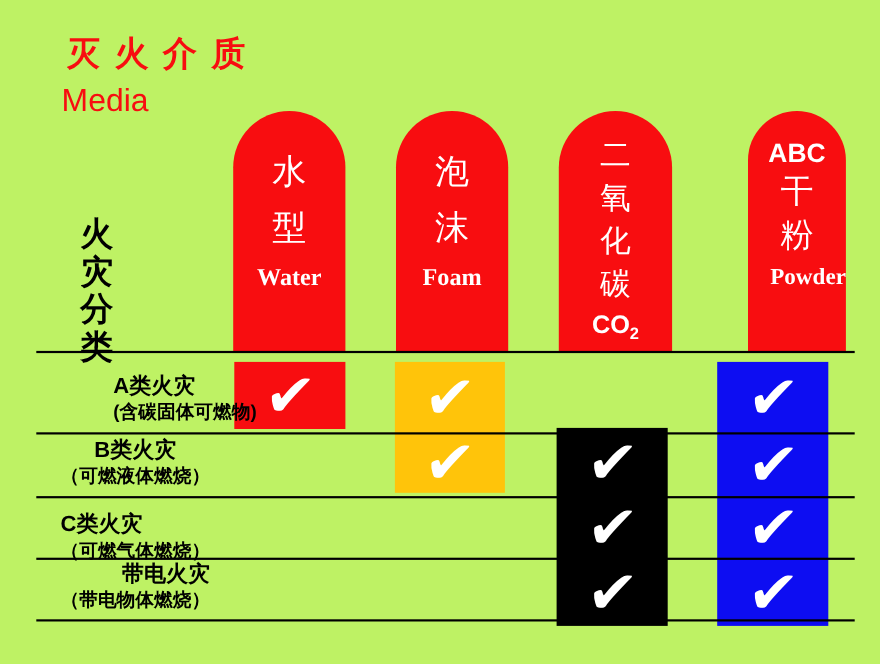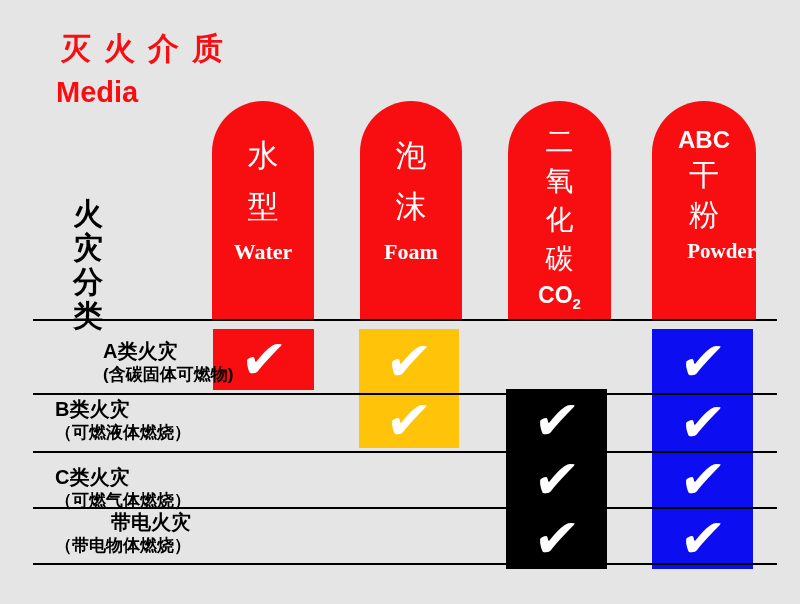--- a/index.html
+++ b/index.html
@@ -1,44 +1,44 @@
 <!DOCTYPE html>
 <html style="--red: #F80D10; --yellow: #FFC40A; --blue: #0D0DF2; --black: #000000; --check_white: #FFFFFF;"><head>
 <meta charset="utf-8">
 <style>
   html,body{margin:0;padding:0;background:#fff;}
   .slide{
-    position:relative;width:800px;height:604px;background:#e5e5e5;overflow:hidden;
+    position:relative;width:800px;height:604px;background:#bef264;overflow:hidden;
     font-family:"Liberation Sans",sans-serif;
   }
   
   .title-zh{
     position:absolute;left:60px;top:28px;
     font-family:"Liberation Serif",serif;font-size:31px;font-weight:600;
     letter-spacing:13px;color:var(--red);white-space:nowrap;
   }
   .title-en{
     position:absolute;left:56px;top:76px;
-    font-size:29px;font-weight:bold;color:var(--red);
+    font-size:29px;font-weight:normal;color:var(--red);
   }
   
   .vaxis{
     position:absolute;left:70px;top:197px;width:36px;
     font-family:"Liberation Serif",serif;font-size:30px;line-height:34px;
     font-weight:600;color:#000;text-align:center;word-break:break-all;
   }
   
   .pill{
     position:absolute;top:101px;height:219px;background:var(--red);
     border-radius:52px 52px 0 0;color:#fff;text-align:center;z-index:1;
   }
   .pill-water{left:212px;width:102px;}
   .pill-foam{left:360px;width:102px;}
   .pill-co2{left:508px;width:103px;}
-  .pill-powder{left:652px;width:104px;}
+  .pill-powder{left:680px;width:89px;}
   .pill .zh{display:block;font-family:"Liberation Serif",serif;}
   .pill-water .zh,.pill-foam .zh{font-size:31px;line-height:51px;}
   .pill-water .pad,.pill-foam .pad{padding-top:29px;}
   .pill-co2 .pad{padding-top:21px;}
   .pill-co2 .zh{font-size:28px;line-height:39px;}
   .pill-powder .pad{padding-top:24px;}
   .pill-powder .zh{font-size:30px;line-height:40px;}
   .pill .en{
     display:block;font-family:"Liberation Serif",serif;
     font-size:22px;font-weight:bold;margin-top:7px;
@@ -52,21 +52,21 @@
   .pill-powder .en{font-size:21px;margin-top:4px;text-align:right;}
   
   .hline{
     position:absolute;left:33px;width:744px;height:2px;background:#000;z-index:5;
   }
   .hl-0{top:319px;}.hl-1{top:393px;}.hl-2{top:451px;}.hl-3{top:507px;}.hl-4{top:563px;}
   
   .rowlab{position:absolute;left:55px;color:#000;font-weight:bold;z-index:3;}
   .rowlab .nm{display:block;font-size:20px;line-height:24px;}
   .rowlab .ds{display:block;font-size:17px;line-height:23px;}
-  .row-a{top:339px;margin-left:48px;}.row-b{top:397px;}.row-c{top:465px;}.row-d{top:510px;text-align:right;}
+  .row-a{top:339px;margin-left:48px;}.row-b{top:397px;text-align:center;}.row-c{top:465px;}.row-d{top:510px;text-align:right;}
   
   .blk{position:absolute;z-index:2;display:flex;flex-direction:column;}
   .blk-water{left:213px;top:329px;width:101px;height:61px;background:var(--red);}
   .blk-foam{left:359px;top:329px;width:100px;height:119px;background:var(--yellow);}
   .blk-co2{left:506px;top:389px;width:101px;height:180px;background:var(--black);}
   .blk-powder{left:652px;top:329px;width:101px;height:240px;background:var(--blue);}
   .cell{display:flex;align-items:center;justify-content:center;overflow:visible;}
   .h61{height:61px;}.h65{height:65px;}.h54{height:54px;}.h63{height:63px;}
   .h56{height:56px;}.h58{height:58px;}.h-last{height:61px;}
   .check{

